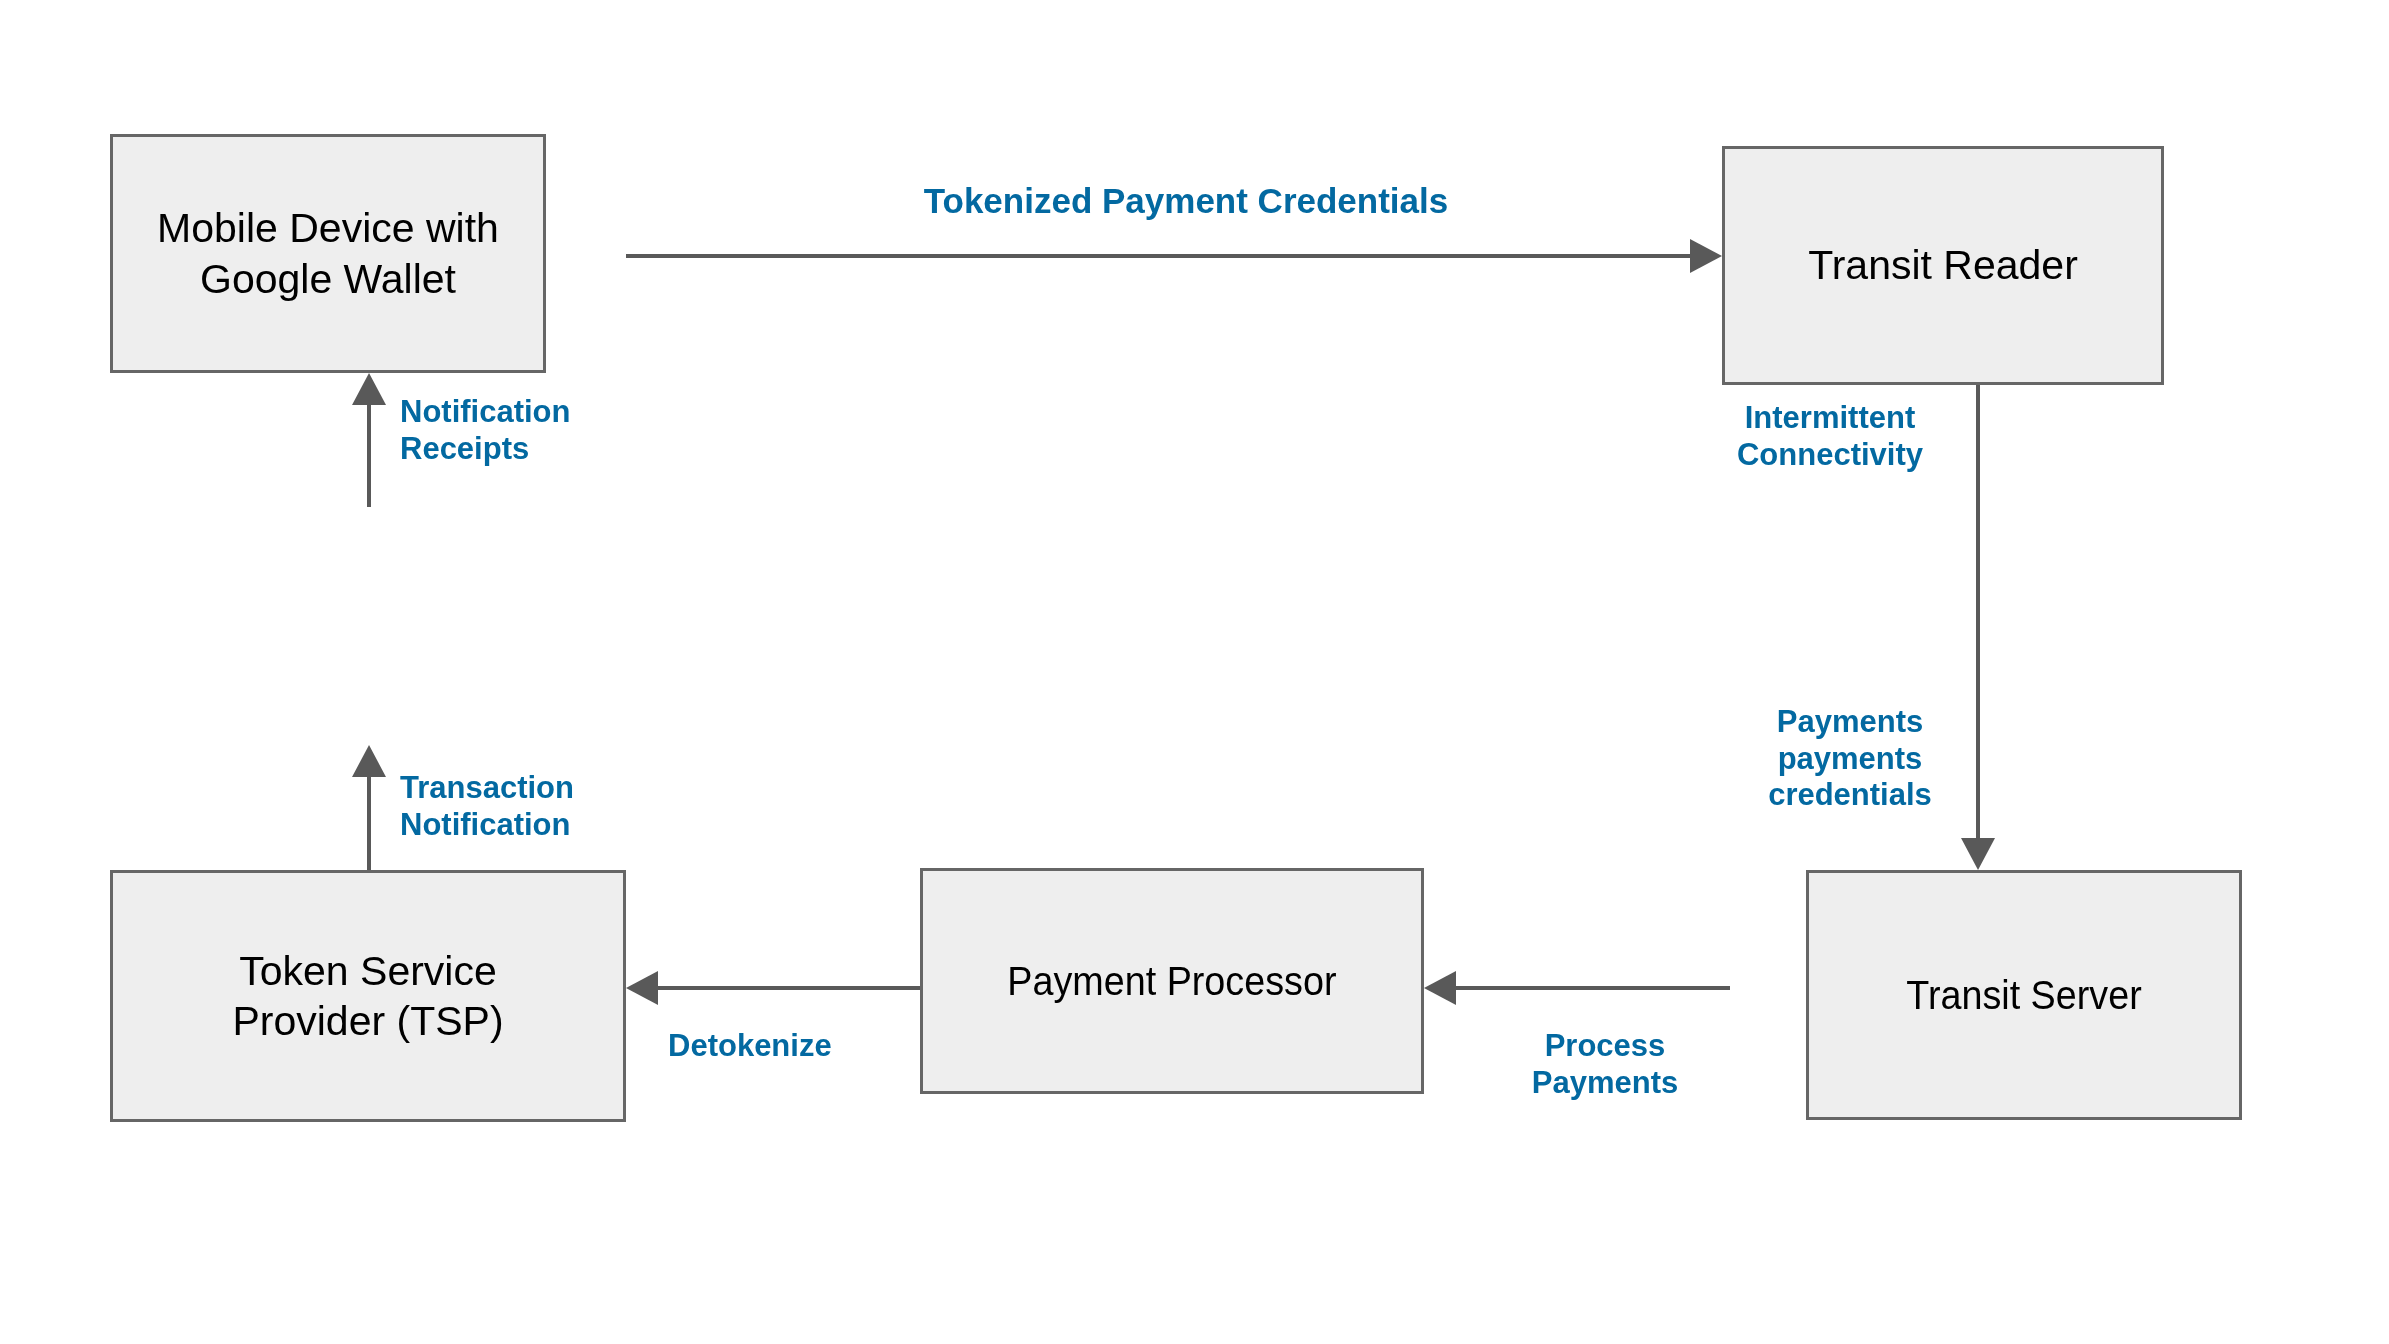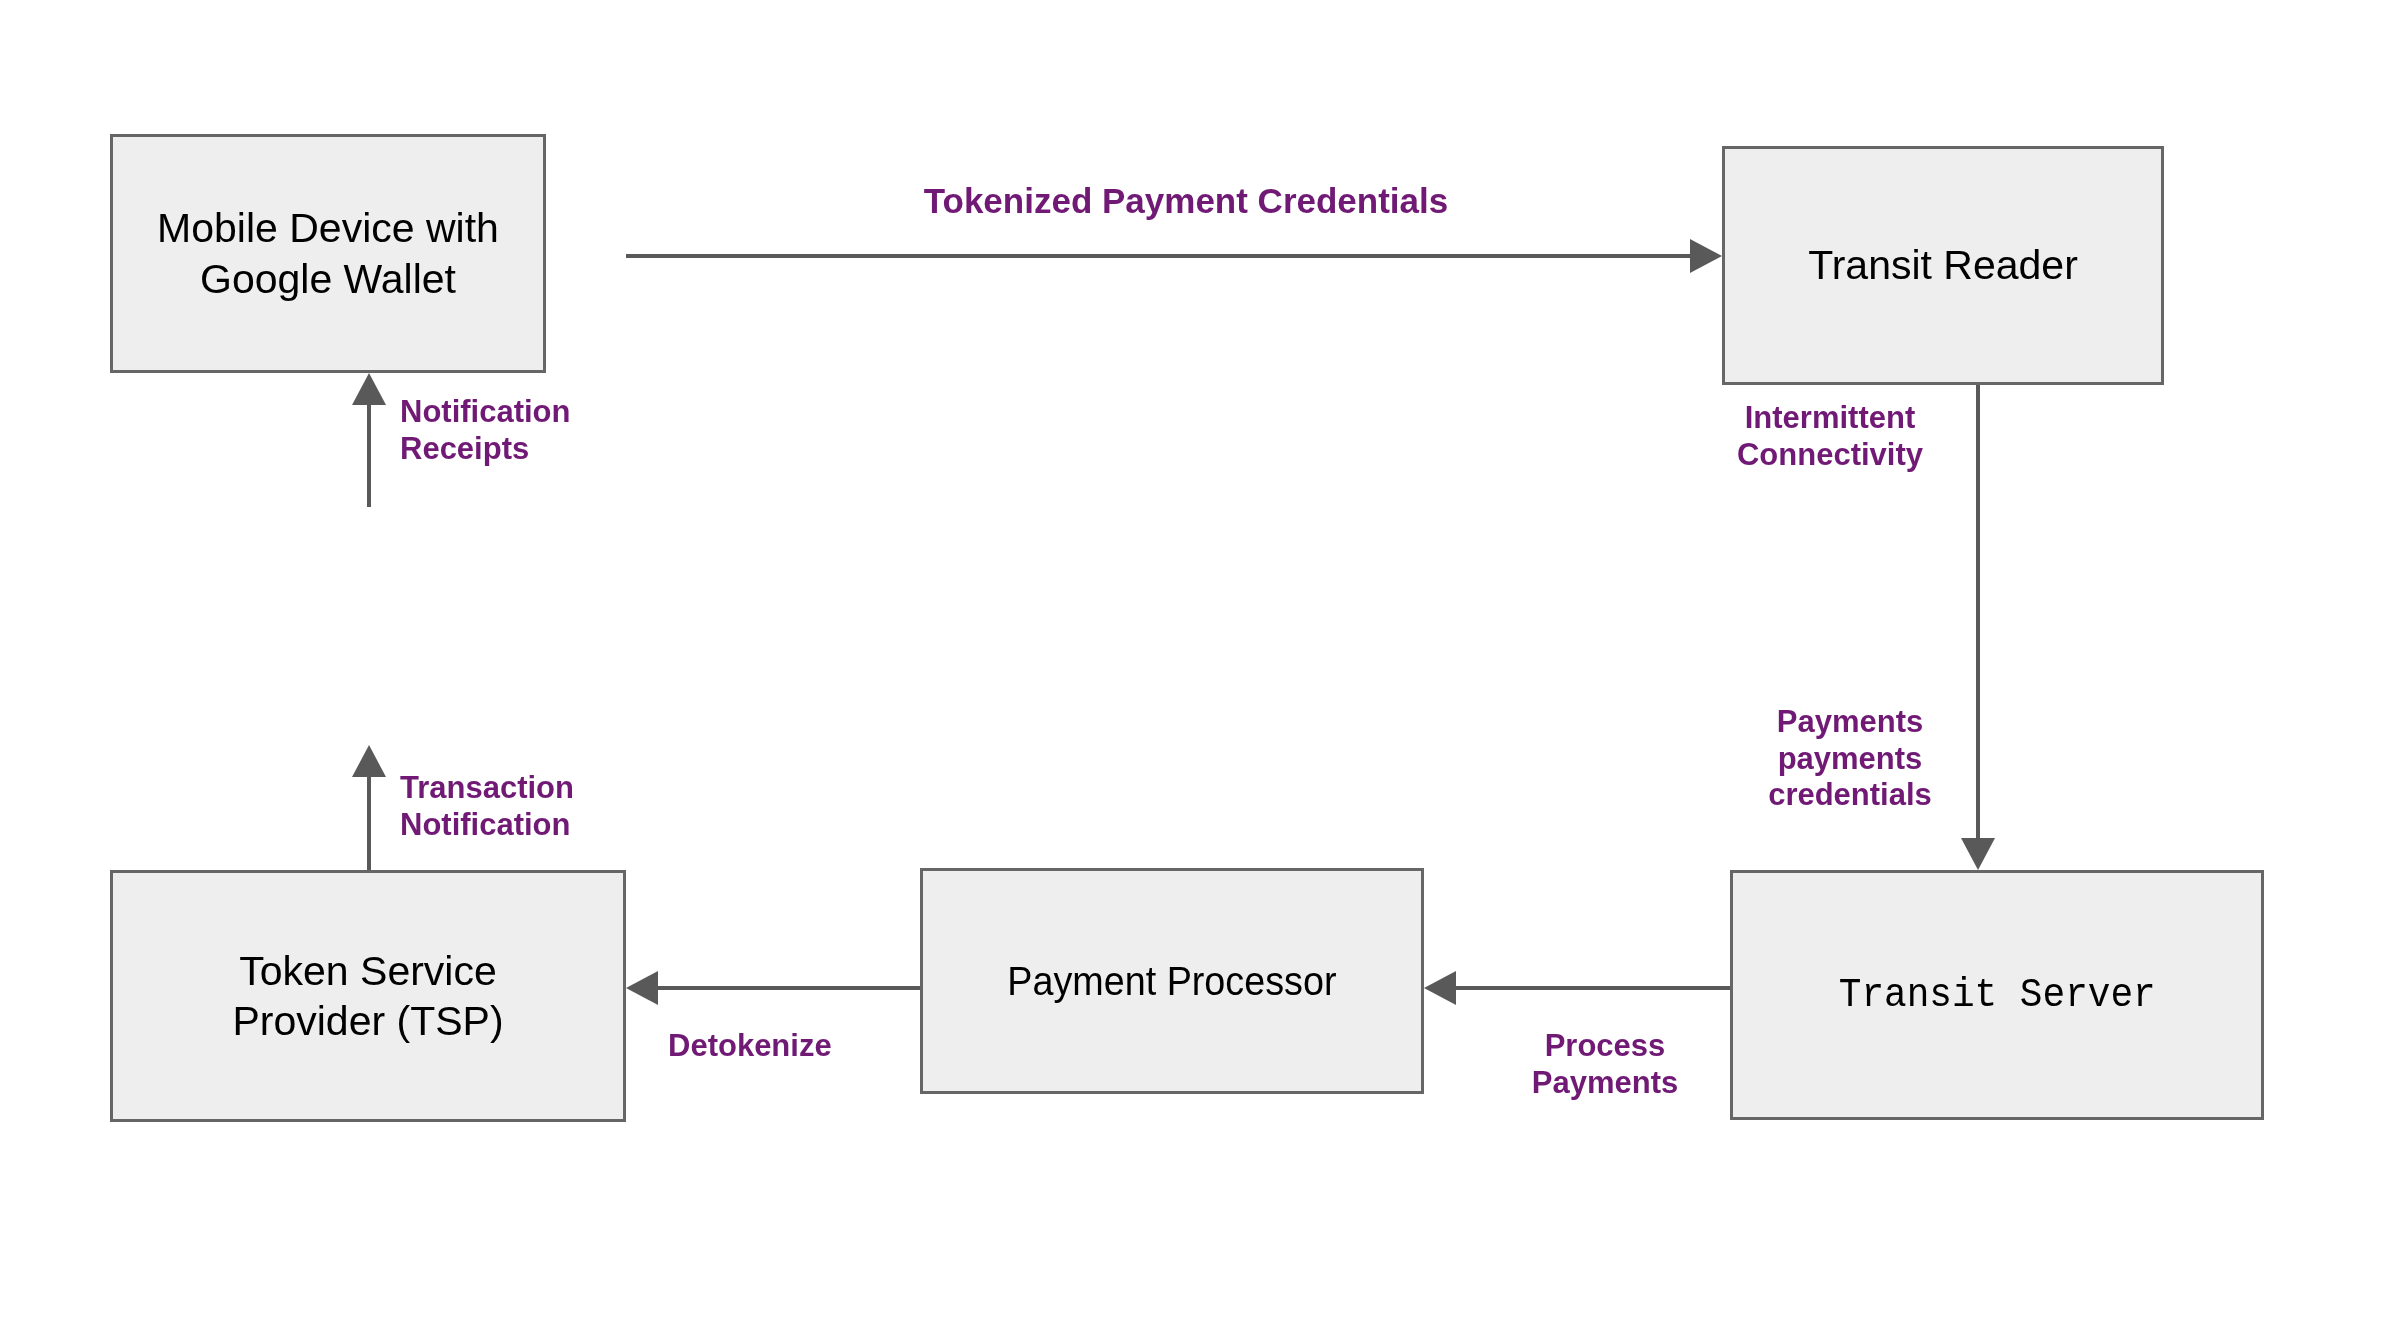--- a/index.html
+++ b/index.html
@@ -39,32 +39,32 @@
     display: block;
     white-space: pre-line;
     padding: 0 8px;
   }
   
   #node-mobile   { left: 110px; top: 134px;  width: 436px; height: 239px; }
   #node-reader   { left: 1722px; top: 134px; width: 442px; height: 239px; margin-top: 12px; }
   #node-gserver  { left: 110px; top: 507px;  width: 516px; height: 238px; }
   #node-tsp      { left: 110px; top: 870px;  width: 516px; height: 252px; }
   #node-processor{ left: 920px; top: 868px;  width: 504px; height: 226px; }
-  #node-tserver  { left: 1730px; top: 870px; width: 534px; height: 250px; font-family: Liberation Mono, monospace; }
+  #node-tserver  { left: 1806px; top: 870px; width: 436px; height: 250px; }
 
   
   #node-processor .node-label,
   #node-tserver .node-label {
     transform: scaleX(0.92);
   }
 
   
   .edge-label {
     position: absolute;
-    color: #701a75;
+    color: #0369a1;
     font-family: "Liberation Sans", sans-serif;
     font-weight: 700;
     font-size: 31px;
     line-height: 1.18;
     white-space: pre-line;
     text-align: left;
   }
   .edge-label.big {
     font-size: 35px;
     text-align: center;

